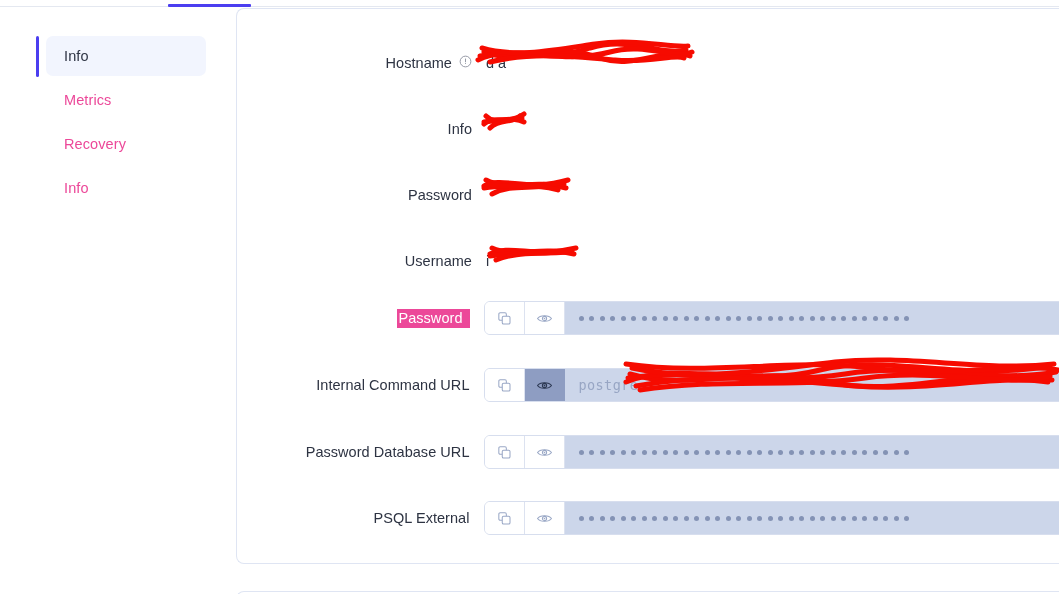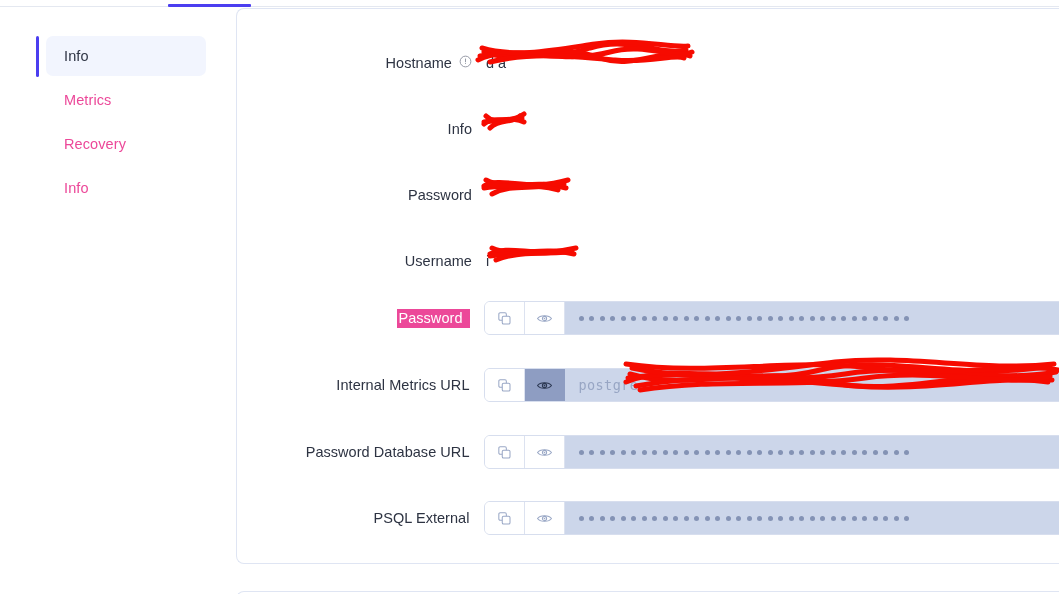--- a/index.html
+++ b/index.html
@@ -315,21 +315,21 @@
               <i></i>
               <i></i>
               <i></i>
             </span>
         </div>
       </div>
     </div>
 
     <div class="form-row" style="top:359px">
       <div class="row-label">
-        <span class="txt">Internal Metrics URL</span>
+        <span class="txt">Internal Command URL</span>
       </div>
       <div class="secret">
         <div class="sec-btn">
           <svg width="15" height="15" viewBox="0 0 18 18">
             <rect x="2.2" y="2.2" width="9" height="9" rx="1.6" fill="none" stroke="#9aa8c6" stroke-width="1.25"></rect>
             <rect x="6.3" y="6.3" width="9.3" height="9.3" rx="1.6" fill="#ffffff" stroke="#9aa8c6" stroke-width="1.25"></rect>
           </svg>
         </div>
         <div class="sec-btn on">
           <svg width="17" height="17" viewBox="0 0 20 20">

